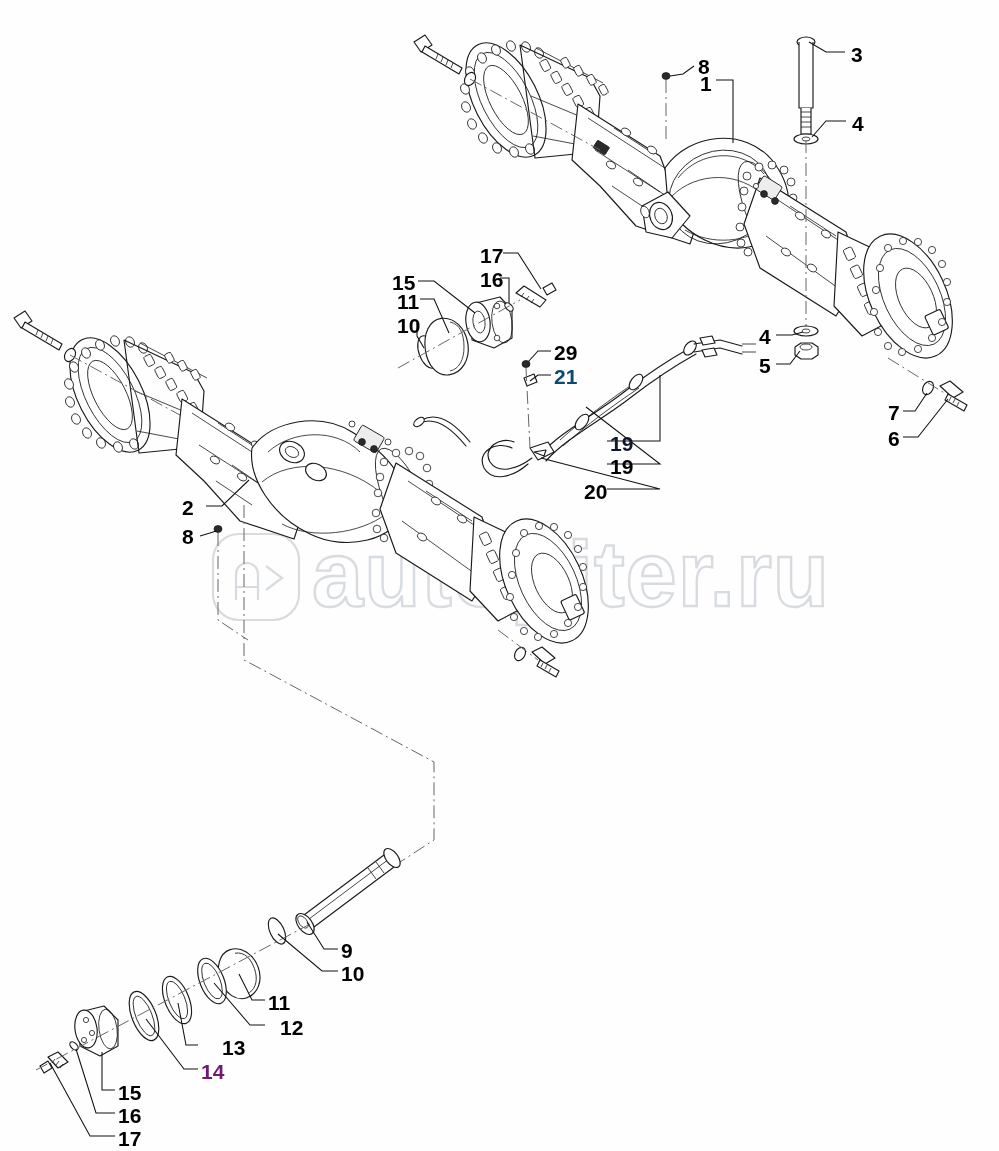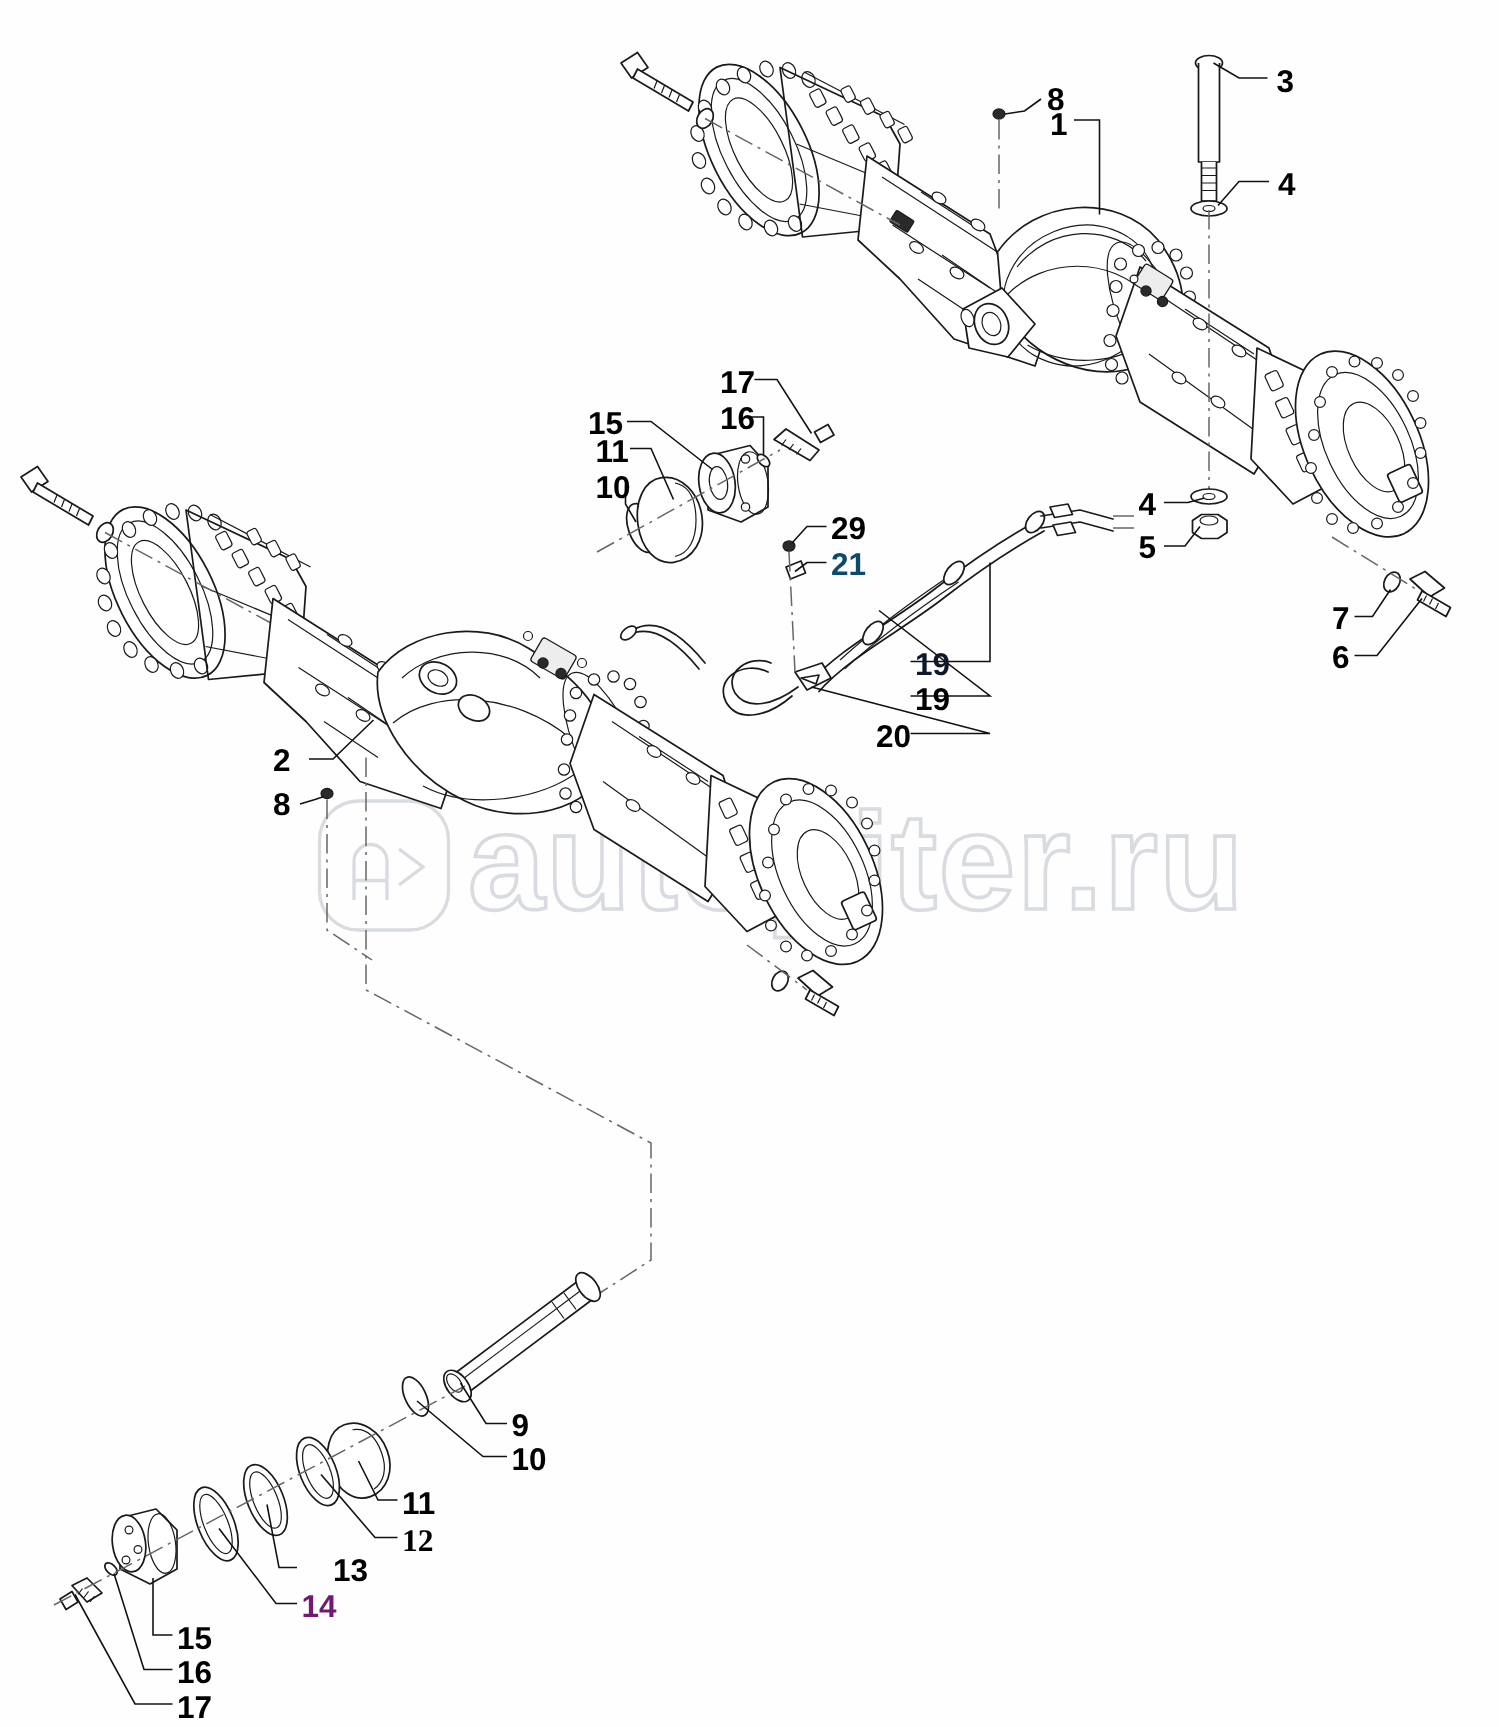--- a/index.html
+++ b/index.html
@@ -555,21 +555,21 @@
       <div class="callout" style="left: 759px; top: 355px; color: rgb(0, 0, 0);">5</div>
       <div class="callout" style="left: 888px; top: 428px; color: rgb(0, 0, 0);">6</div>
       <div class="callout" style="left: 888px; top: 402px; color: rgb(0, 0, 0);">7</div>
       <div class="callout" style="left: 698px; top: 56px; color: rgb(0, 0, 0);">8</div>
       <div class="callout" style="left: 182px; top: 526px; color: rgb(0, 0, 0);">8</div>
       <div class="callout" style="left: 341px; top: 940px; color: rgb(0, 0, 0);">9</div>
       <div class="callout" style="left: 341px; top: 963px; color: rgb(0, 0, 0);">10</div>
       <div class="callout" style="left: 397px; top: 315px; color: rgb(0, 0, 0);">10</div>
       <div class="callout" style="left: 268px; top: 992px; color: rgb(0, 0, 0);">11</div>
       <div class="callout" style="left: 397px; top: 291px; color: rgb(0, 0, 0);">11</div>
-      <div class="callout" style="left: 268px; top: 1017px; color: rgb(0, 0, 0); font-family: Liberation Serif, serif;">12</div>
+      <div class="callout" style="left: 280px; top: 1017px; color: rgb(0, 0, 0);">12</div>
       <div class="callout" style="left: 201px; top: 1037px; color: rgb(0, 0, 0); margin-left: 21px;">13</div>
       <div class="callout" style="left: 201px; top: 1061px; color: #701a75;">14</div>
       <div class="callout" style="left: 118px; top: 1082px; color: rgb(0, 0, 0);">15</div>
       <div class="callout" style="left: 392px; top: 272px; color: rgb(0, 0, 0);">15</div>
       <div class="callout" style="left: 118px; top: 1105px; color: rgb(0, 0, 0);">16</div>
       <div class="callout" style="left: 480px; top: 269px; color: rgb(0, 0, 0);">16</div>
       <div class="callout" style="left: 118px; top: 1128px; color: rgb(0, 0, 0);">17</div>
       <div class="callout" style="left: 480px; top: 245px; color: rgb(0, 0, 0);">17</div>
       <div class="callout" style="left: 610px; top: 456px; color: rgb(0, 0, 0);">19</div>
       <div class="callout" style="left: 610px; top: 433px; color: #0f172a;">19</div>

